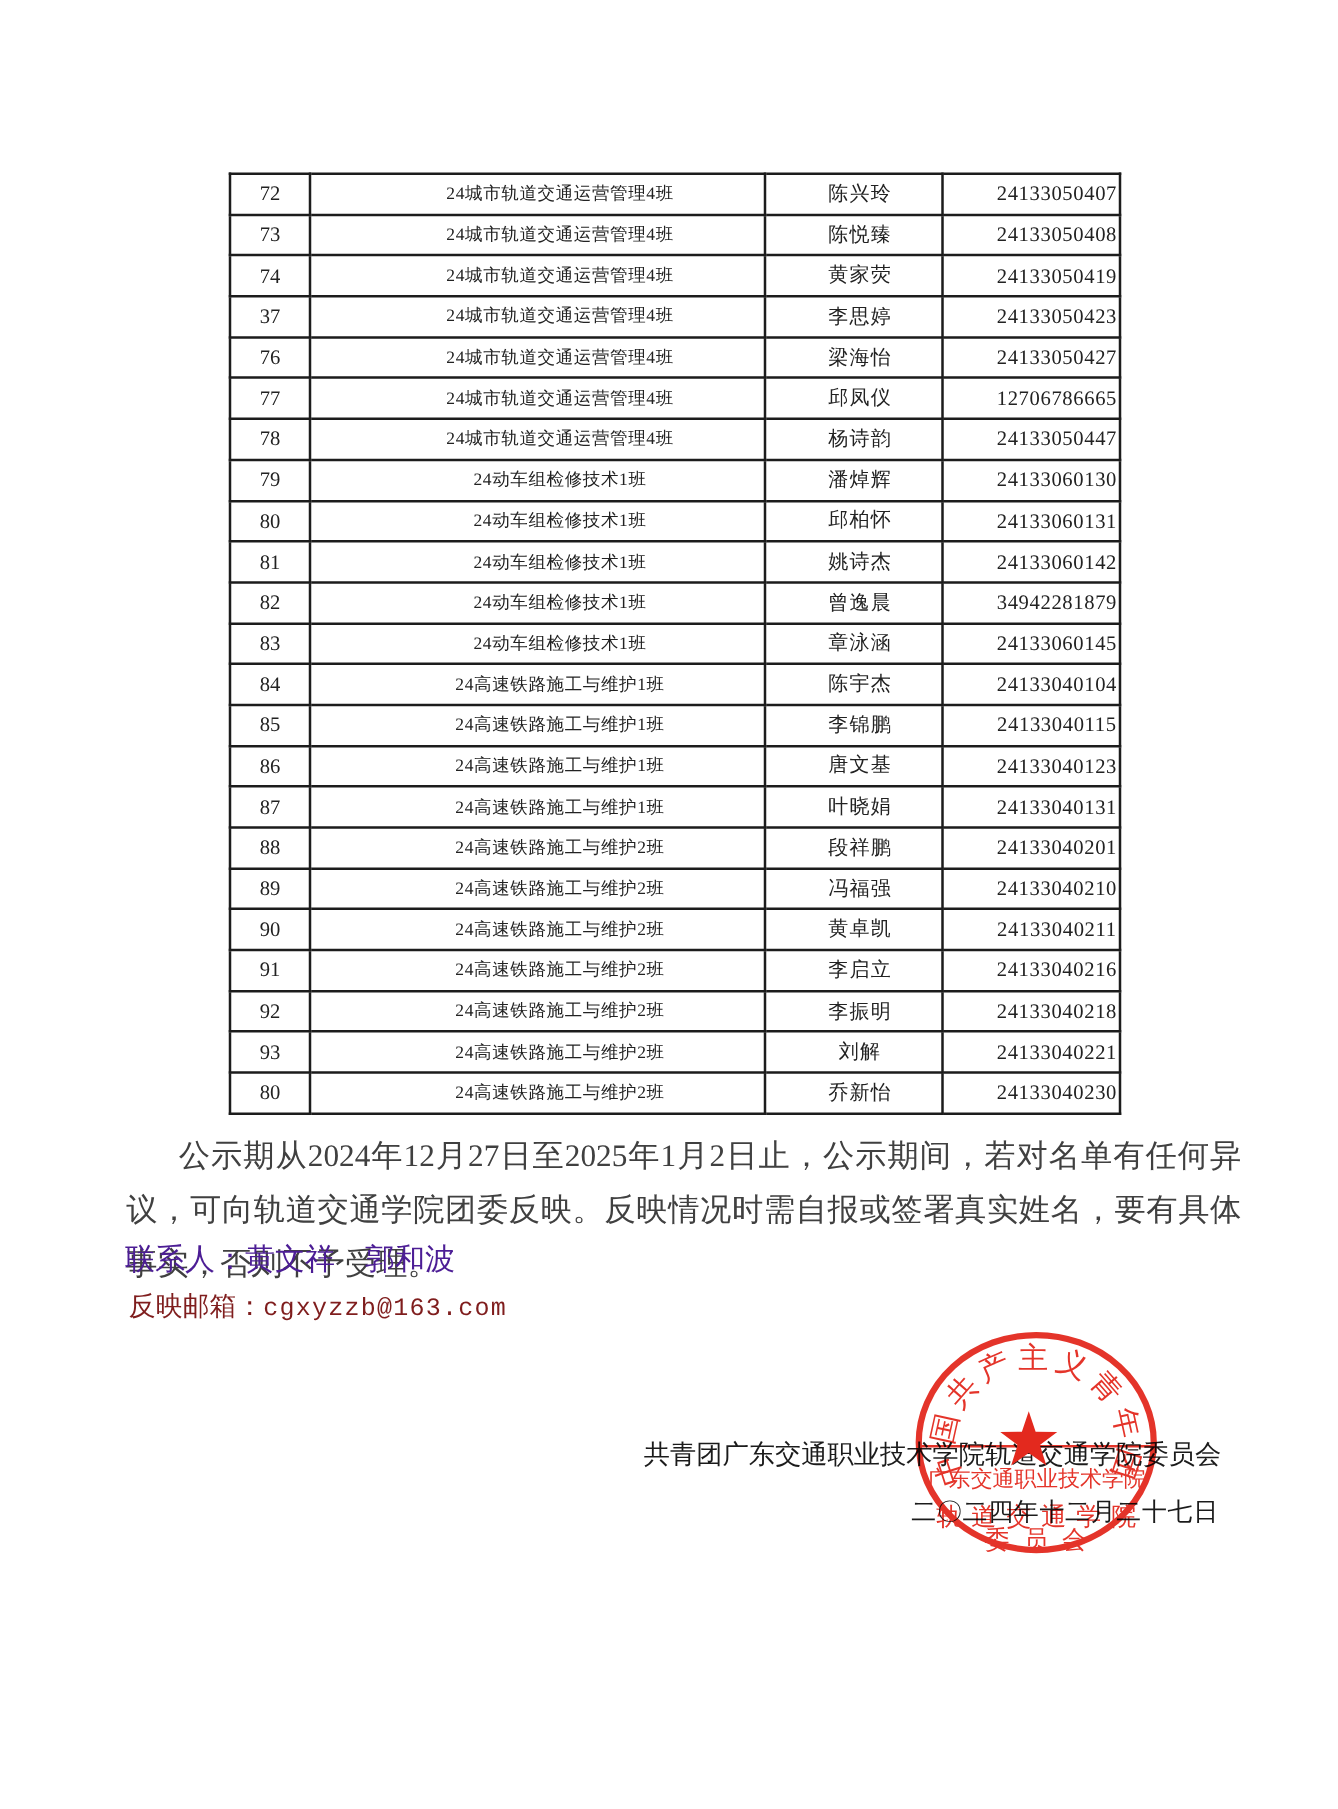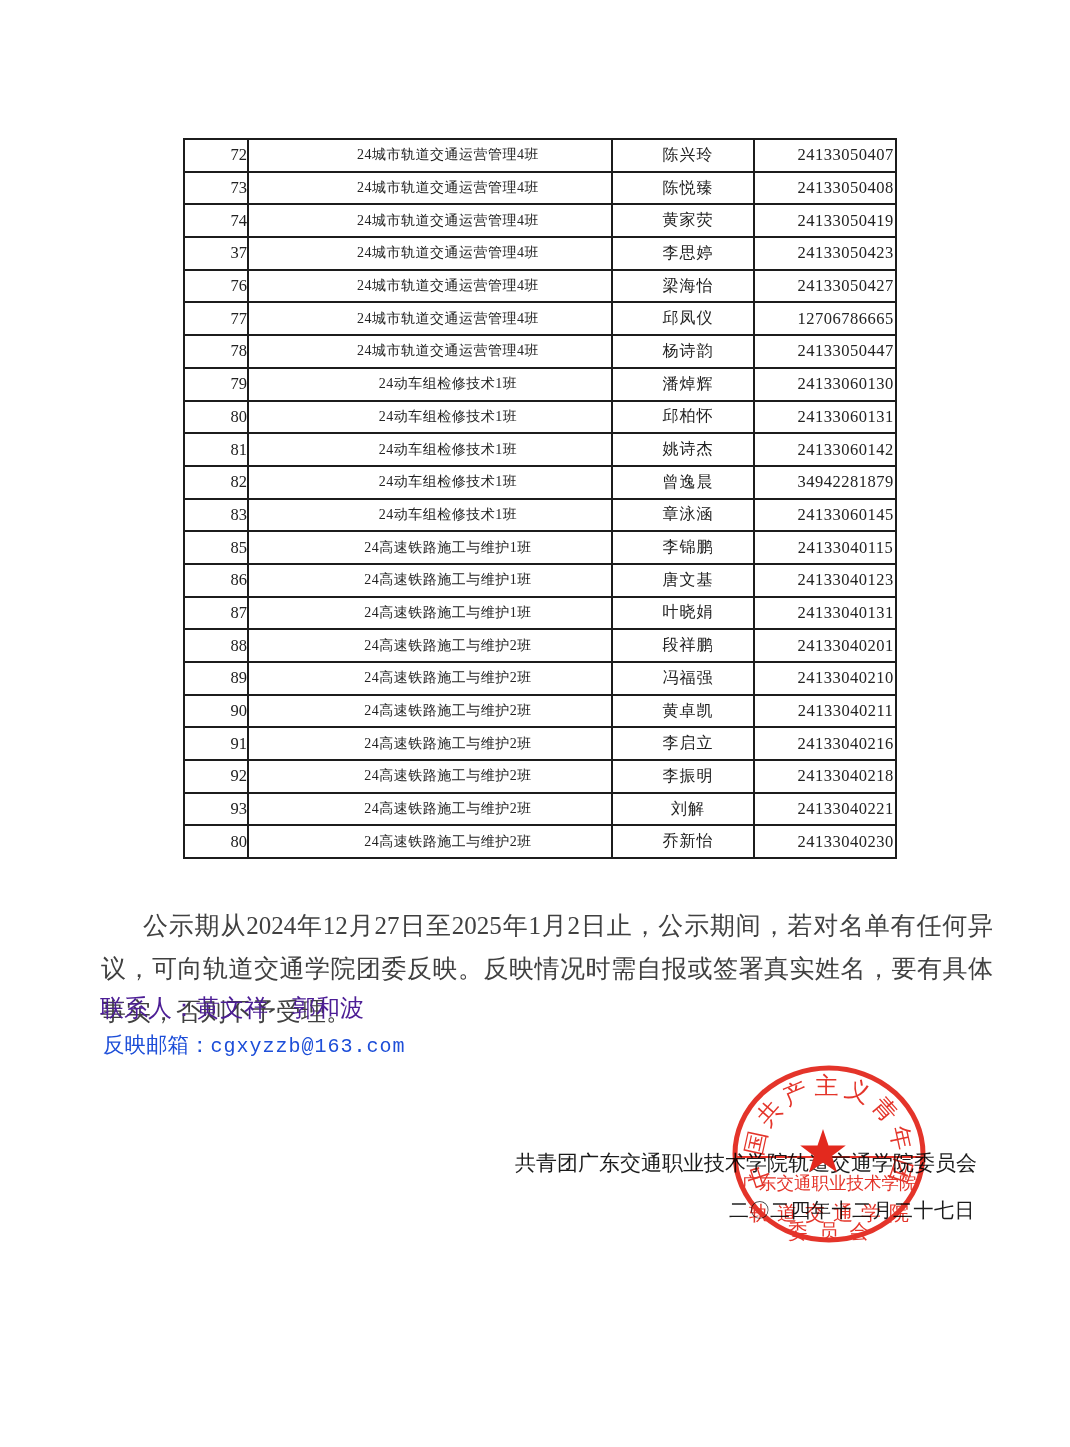--- a/index.html
+++ b/index.html
@@ -20,38 +20,38 @@
   }
   .roster td{
     border:2px solid #1c1c1c;
     text-align:center;vertical-align:middle;
     height:30.7px;padding:0;
     color:#222222;
     font-size:16px;
     white-space:nowrap;
     overflow:hidden;
   }
-  .roster td.c-no{font-size:16.5px;text-align:right;}
+  .roster td.c-no{font-size:16.5px;}
   .roster td.c-class{font-size:14px;letter-spacing:0.5px;padding-left:36px;}
   .roster td.c-name{font-size:16px;letter-spacing:1px;padding-left:10px;}
   .roster td.c-id{font-size:16.5px;letter-spacing:0.5px;padding-left:41px;}
   
   .notice{
     position:absolute;left:101px;top:904px;width:892px;margin:0;
     font-size:25px;line-height:43px;
     text-indent:42px;text-align:justify;
     color:#404040;
   }
   .contact{
     position:absolute;left:100px;top:988px;margin:0;
     font-size:24px;line-height:43px;color:#4c1d95;font-family:Liberation Mono, monospace;
   }
   .email{
     position:absolute;left:103px;top:1024px;margin:0;
-    font-size:21.5px;line-height:43px;color:#1d4ed8;text-align:right;
+    font-size:21.5px;line-height:43px;color:#7f1d1d;text-align:right;
   }
   .email .mono{
     font-family:"Liberation Mono","DejaVu Sans Mono",monospace;
     font-size:20px;letter-spacing:1px;
   }
   .signature{
     position:absolute;right:93px;top:1148px;margin:0;
     font-size:21px;line-height:30px;color:#1b1b1b;
     white-space:nowrap;
   }
@@ -155,20 +155,26 @@
           <td class="c-no">82</td>
           <td class="c-class">24动车组检修技术1班</td>
           <td class="c-name">曾逸晨</td>
           <td class="c-id">34942281879</td>
         </tr>
         <tr>
           <td class="c-no">83</td>
           <td class="c-class">24动车组检修技术1班</td>
           <td class="c-name">章泳涵</td>
           <td class="c-id">24133060145</td>
+        </tr>
+        <tr>
+          <td class="c-no">84</td>
+          <td class="c-class">24高速铁路施工与维护1班</td>
+          <td class="c-name">陈宇杰</td>
+          <td class="c-id">24133040104</td>
         </tr>
         <tr>
           <td class="c-no">85</td>
           <td class="c-class">24高速铁路施工与维护1班</td>
           <td class="c-name">李锦鹏</td>
           <td class="c-id">24133040115</td>
         </tr>
         <tr>
           <td class="c-no">86</td>
           <td class="c-class">24高速铁路施工与维护1班</td>

